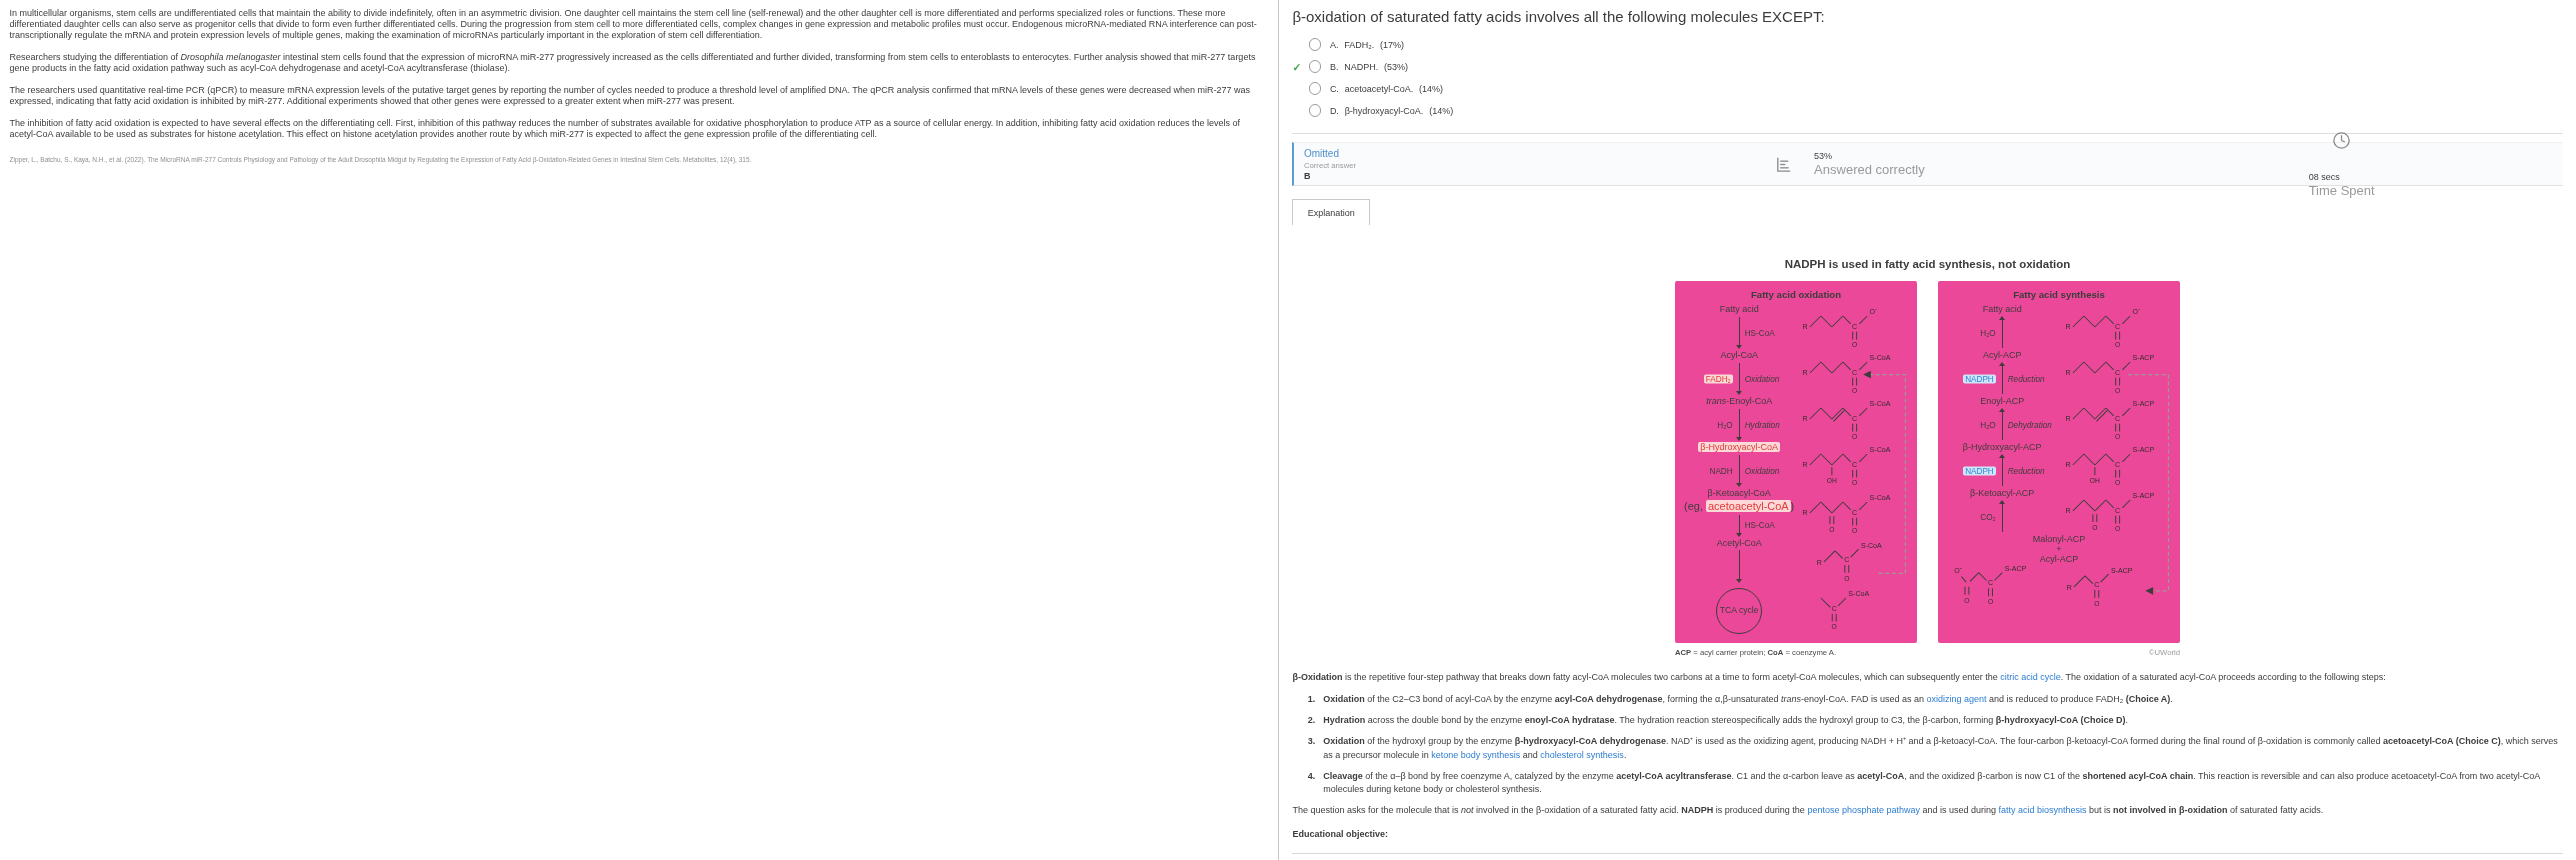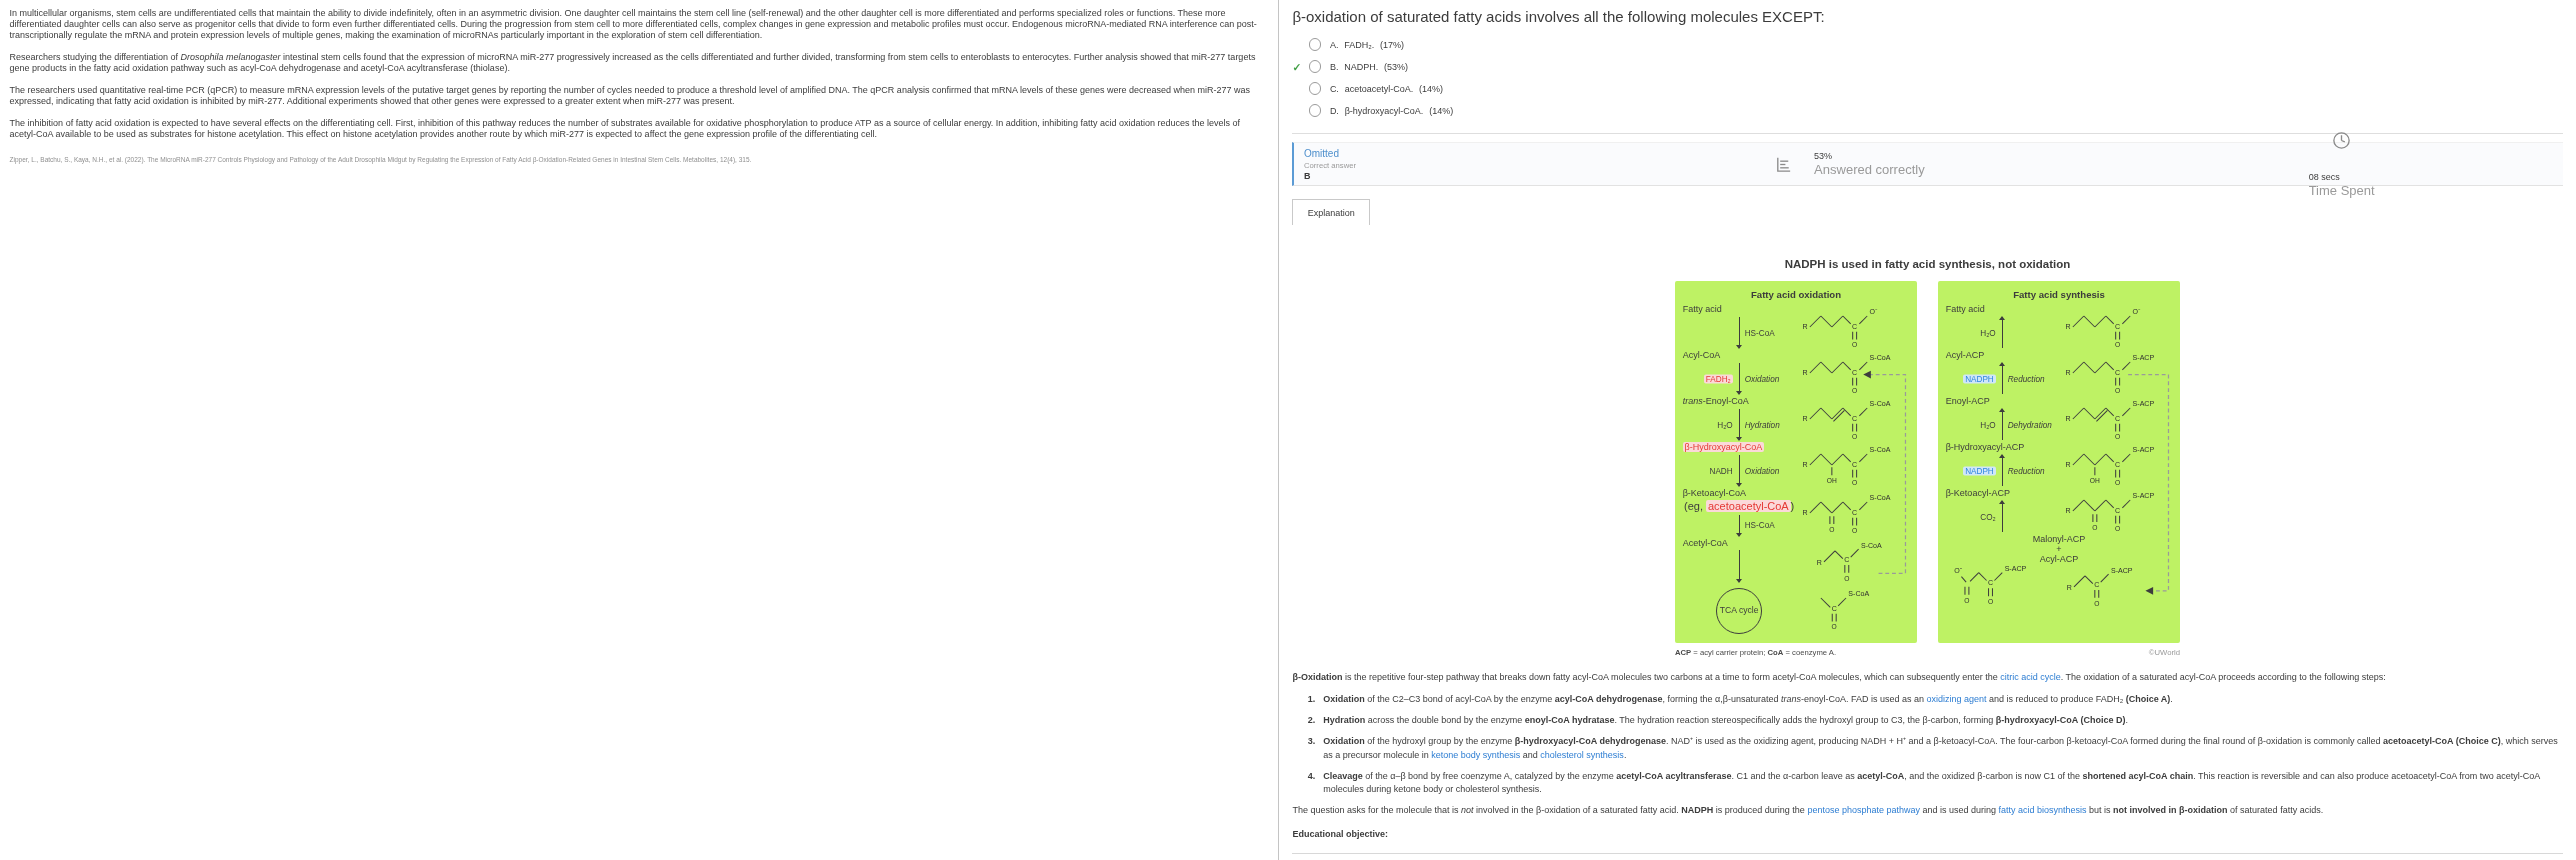--- a/index.html
+++ b/index.html
@@ -34,26 +34,26 @@
   .stat2{margin-left:384px;flex-direction:column;}
   .stat-v{font-size:9px;}
   .stat-l{font-size:13px;color:#9a9a9a;margin-top:1px;}
   
   .tab{display:inline-block;border:1px solid #c9c9c9;border-bottom:none;background:#fff;
     padding:7.7px 14.4px;font-size:9px;margin-top:12.5px;cursor:pointer;}
   
   .diagram{width:fit-content;margin:33px auto 0 auto;}
   .dg-title{text-align:center;font-weight:bold;font-size:11.5px;margin-bottom:10.6px;}
   .panels{display:flex;gap:21px;}
-  .panel{width:242px;box-sizing:border-box;background:#bef264;padding:7.7px 7.7px 9.6px 7.7px;
+  .panel{width:242px;box-sizing:border-box;background:#ec4899;padding:7.7px 7.7px 9.6px 7.7px;
     position:relative;border-radius:1.9px;}
   .panel-title{text-align:center;font-weight:bold;font-size:9.6px;margin-bottom:4.8px;}
   .step{display:flex;min-height:46px;}
   .fl{width:113px;flex:none;display:flex;flex-direction:column;}
-  .fl-label{font-size:9px;line-height:1.15;}
+  .fl-label{font-size:9px;text-align:center;line-height:1.15;}
   .fl-label2{font-size:11px;text-align:center;line-height:1.2;margin-top:1px;}
   .st{width:104px;flex:none;display:flex;align-items:center;}
   .arr{position:relative;flex:1;min-height:25px;}
   .arr-line{position:absolute;left:56px;top:1.9px;bottom:1.9px;border-left:1.2px solid #3d3d3d;}
   .arr-head{position:absolute;left:53px;width:0;height:0;
     border-left:3.4px solid transparent;border-right:3.4px solid transparent;}
   .arr-head.down{bottom:1px;border-top:4.8px solid #3d3d3d;}
   .arr-head.up{top:1px;border-bottom:4.8px solid #3d3d3d;}
   .arr-left{position:absolute;left:0;width:50px;text-align:right;top:50%;
     transform:translateY(-50%);font-size:8.2px;white-space:nowrap;}

